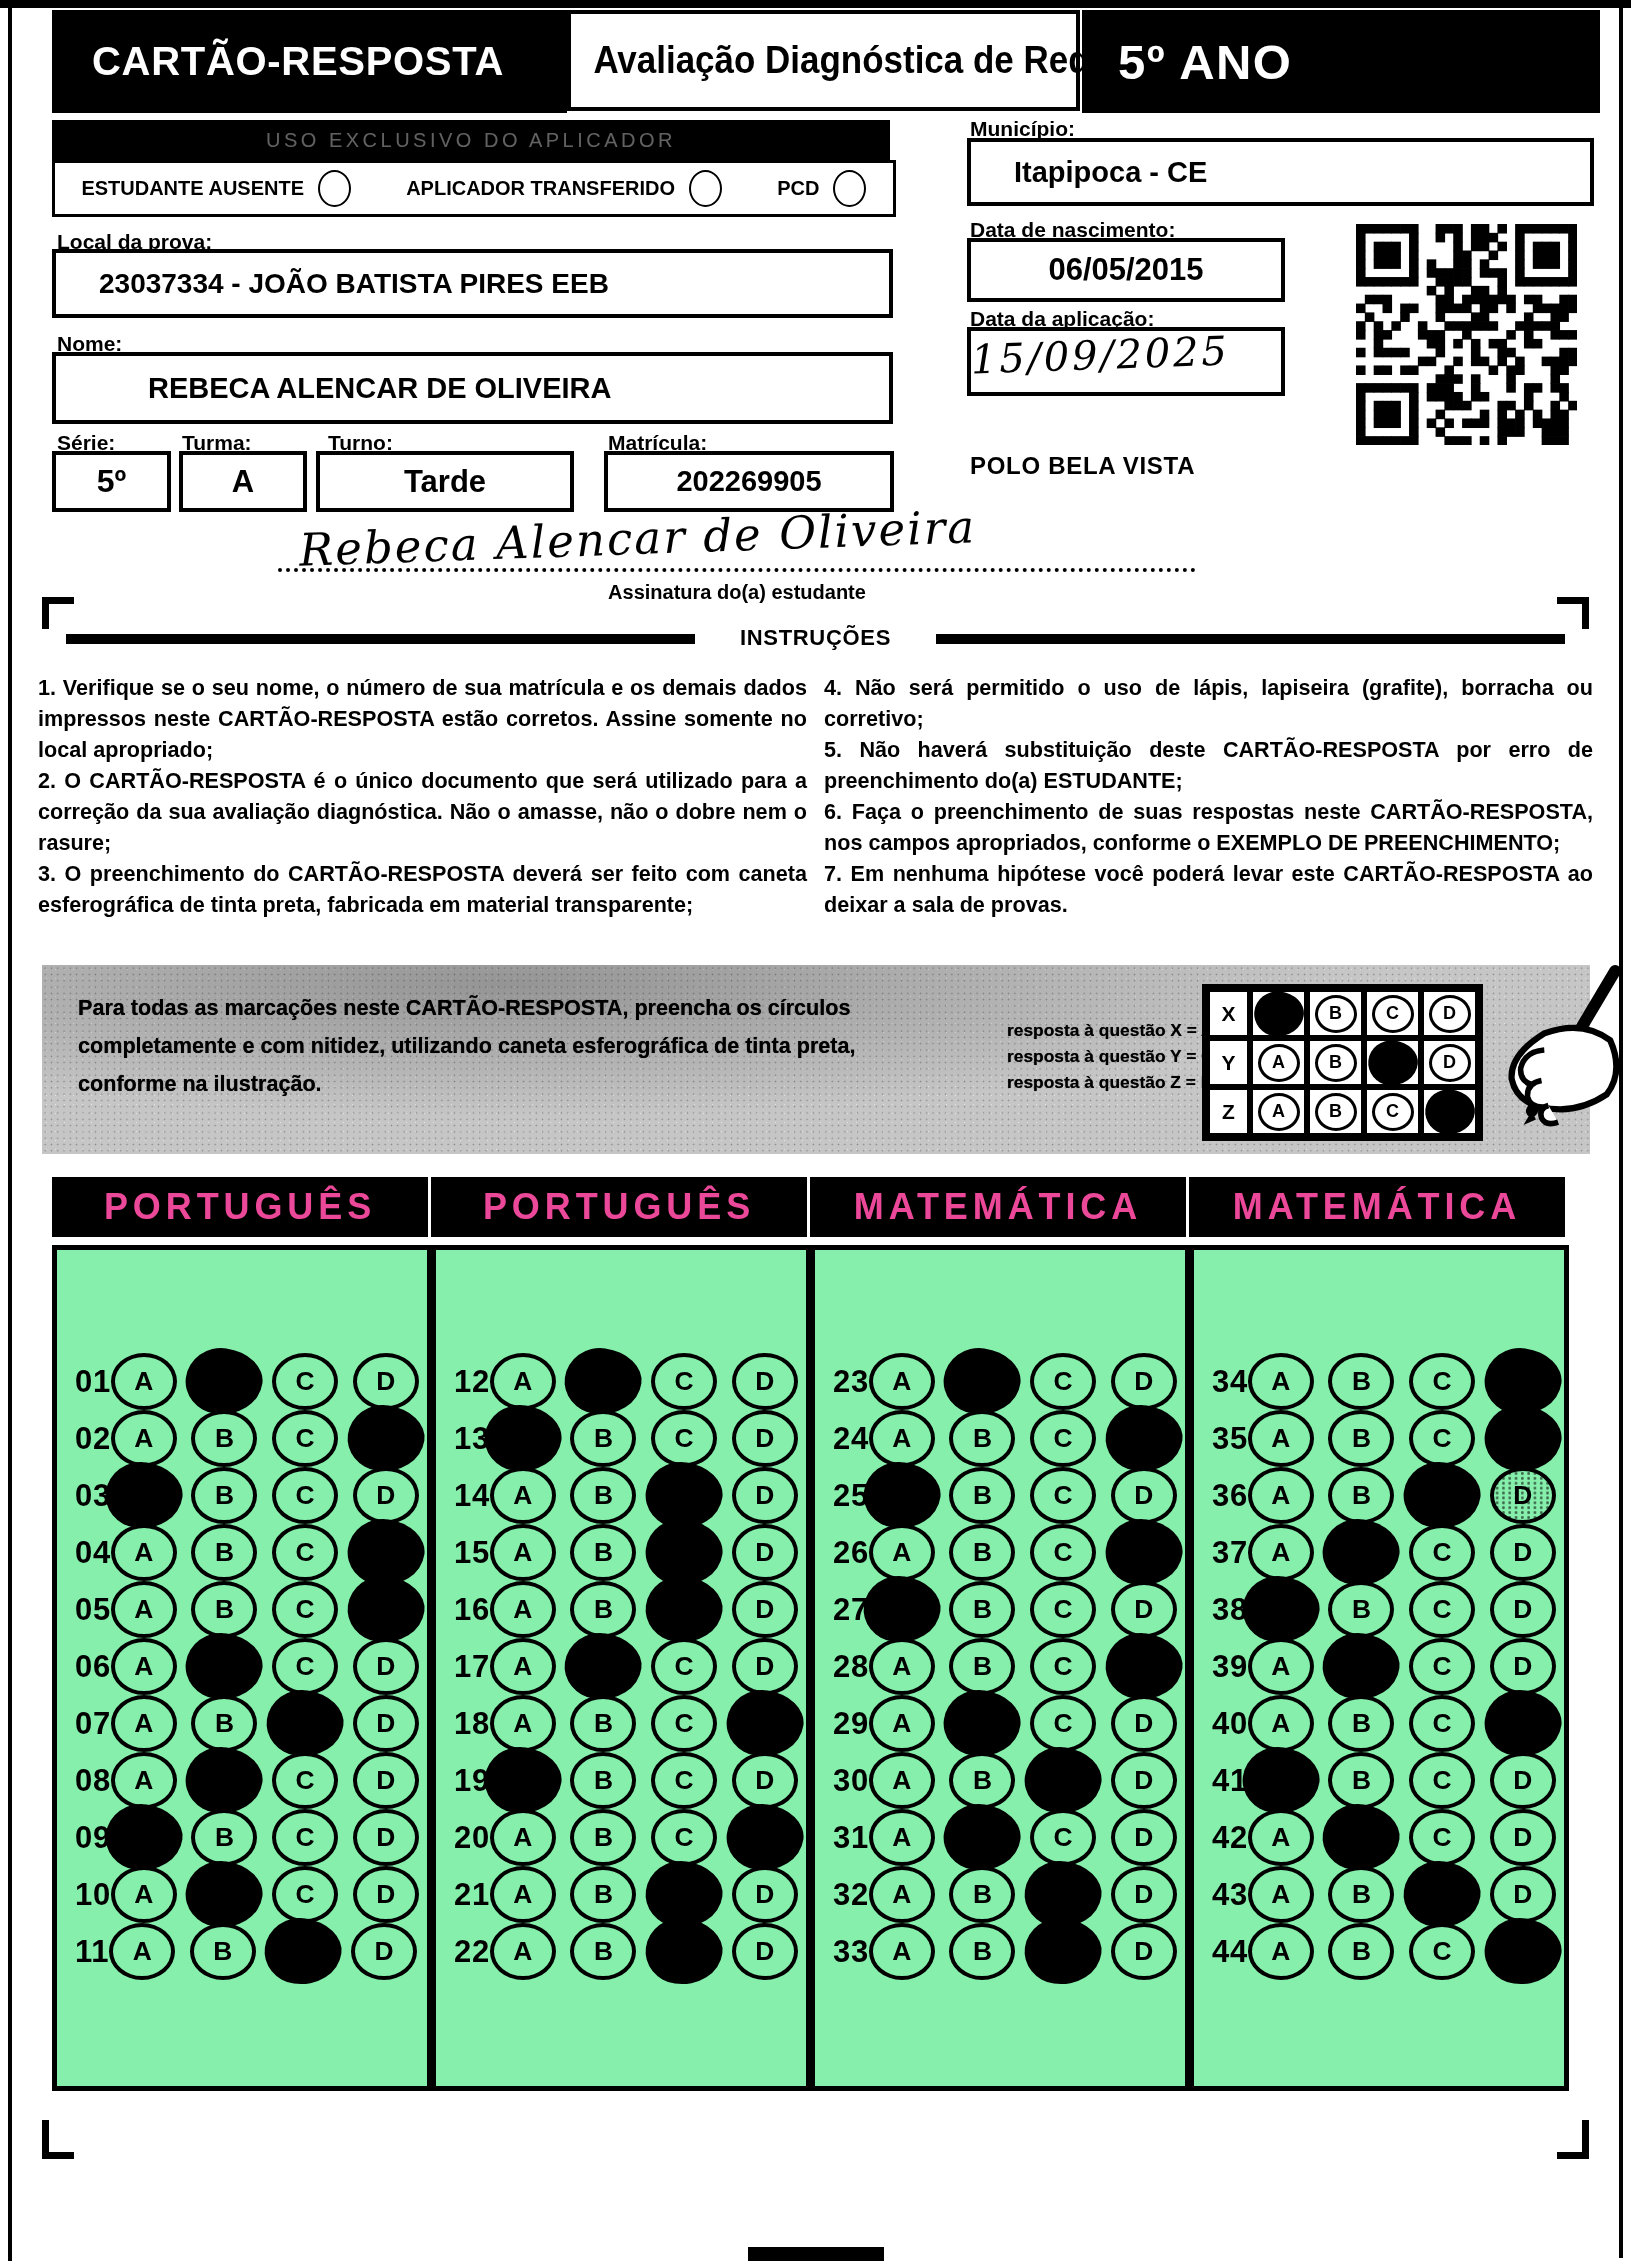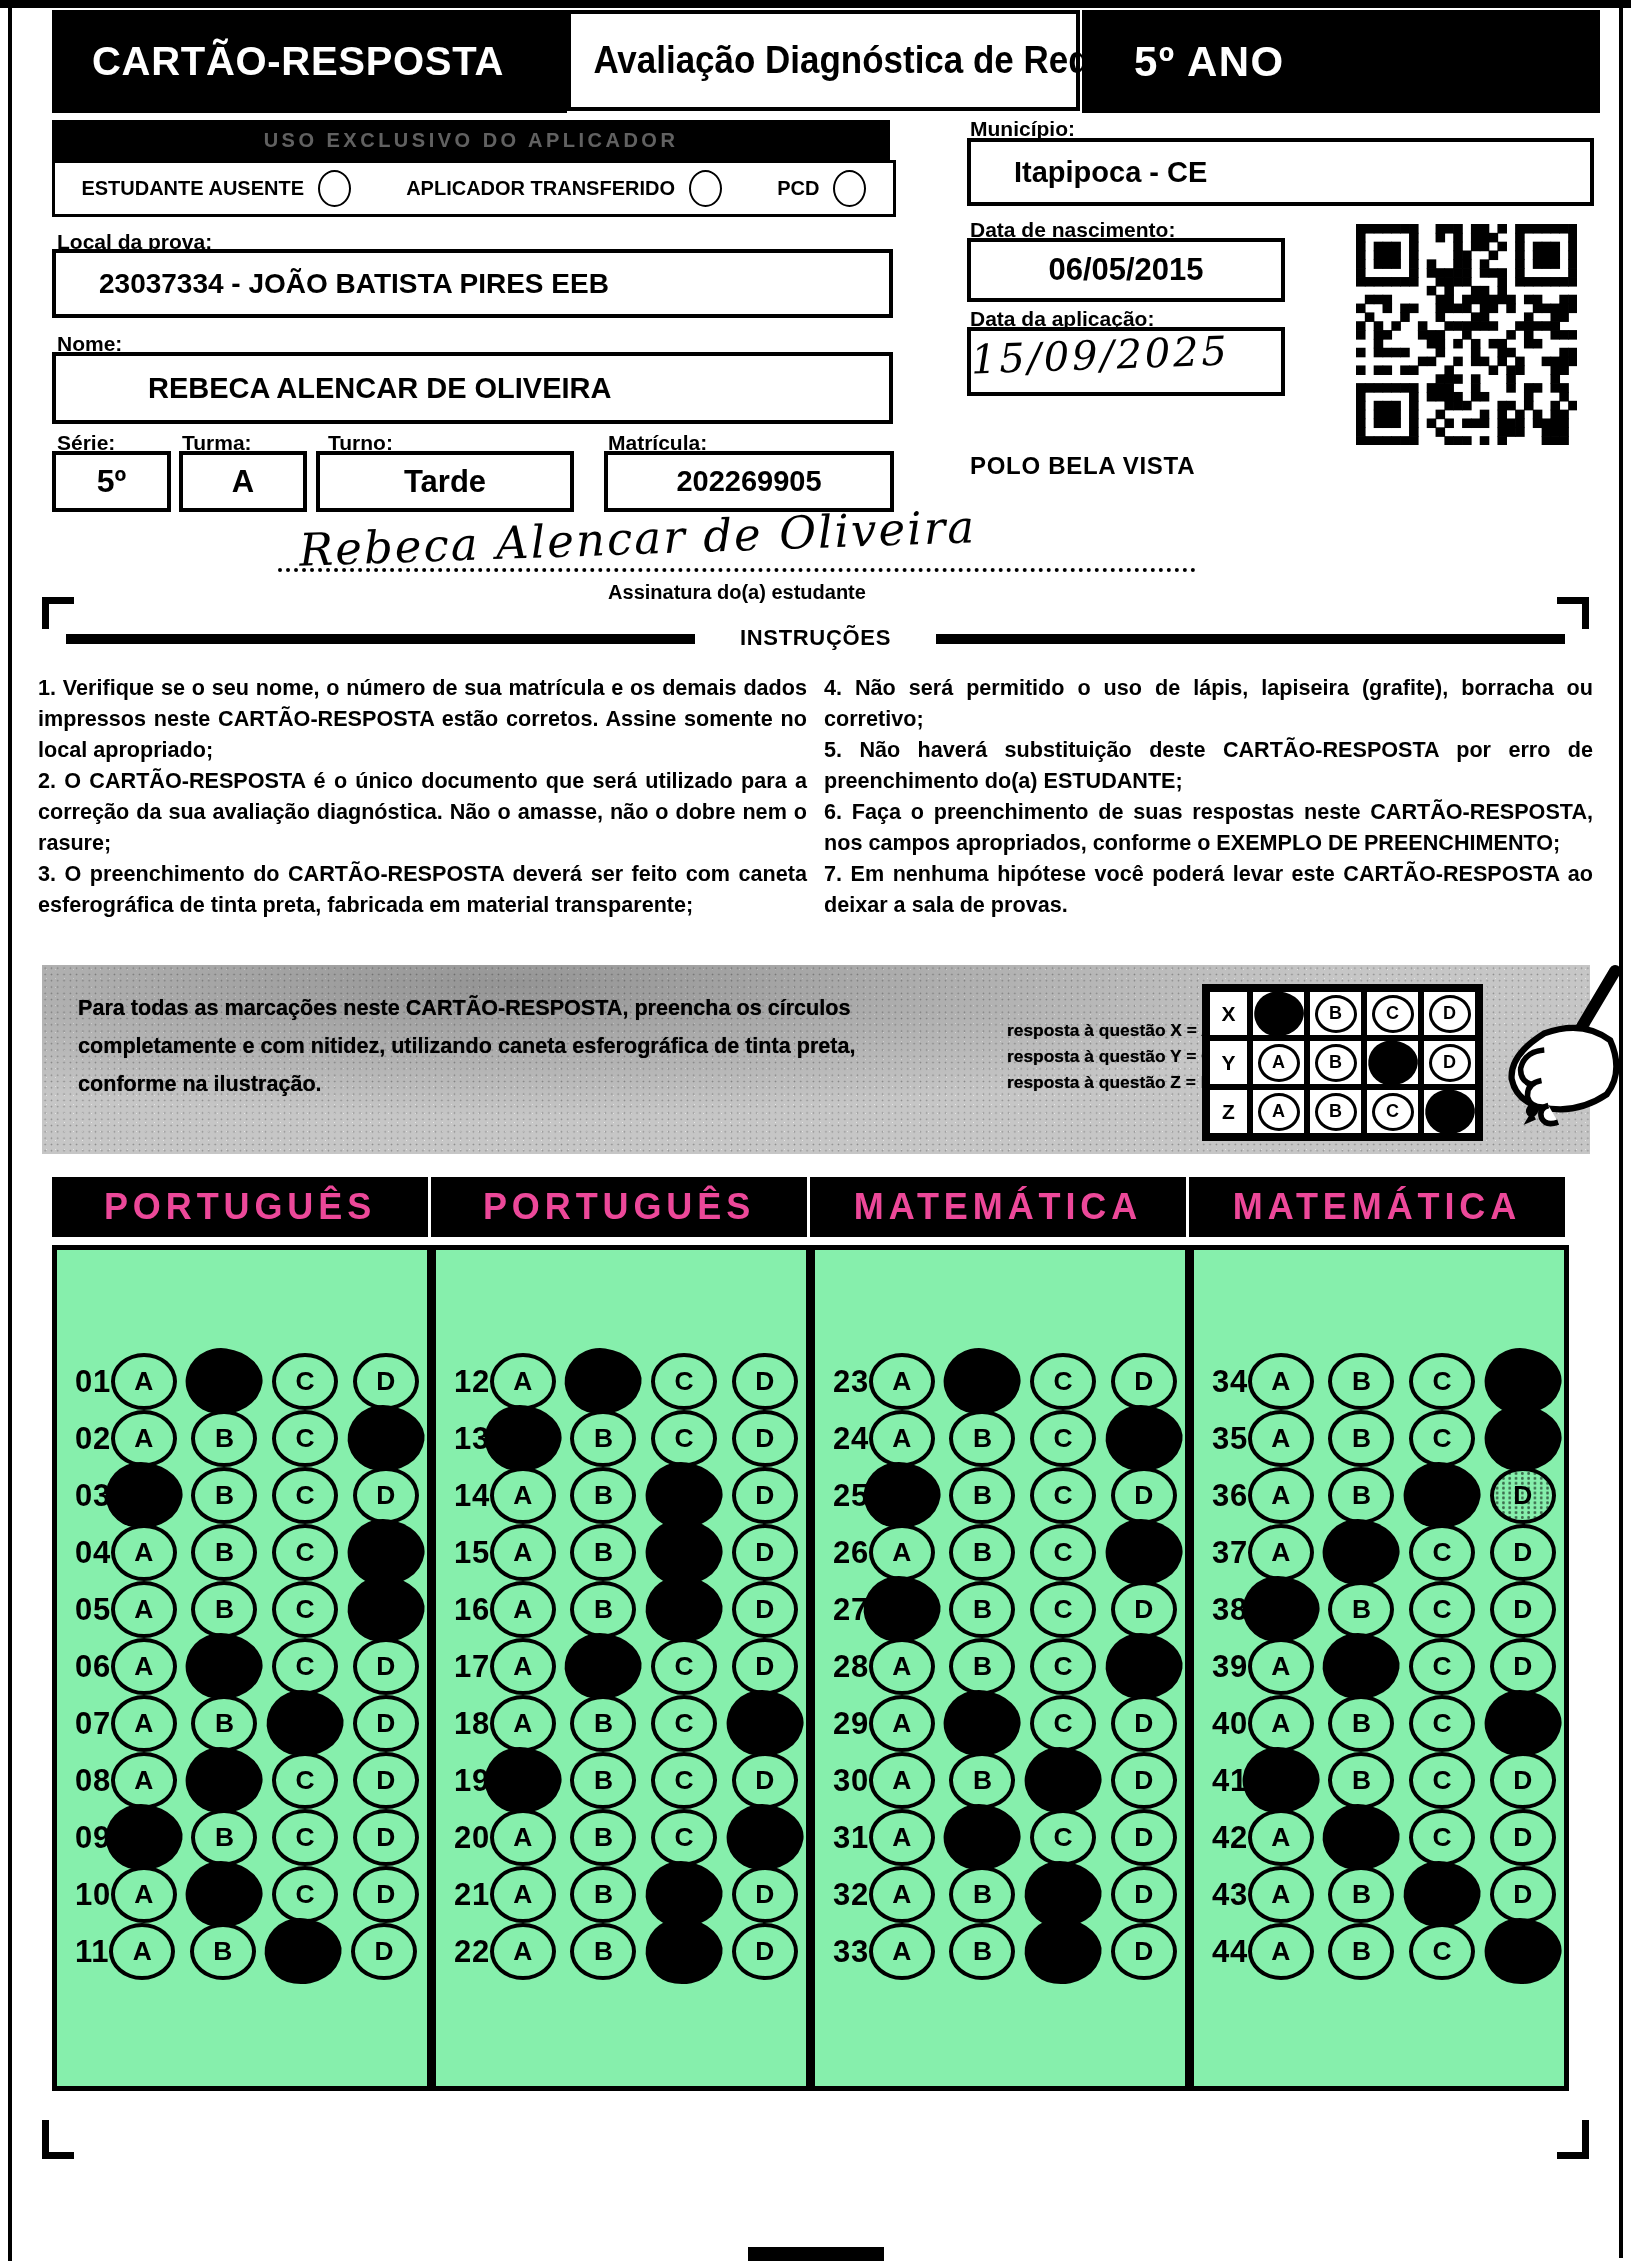--- a/index.html
+++ b/index.html
@@ -9,24 +9,24 @@
   
   .topbar{left:0;top:0;width:1631px;height:7.7px;background:#000;}
   .vline-l{left:8.3px;top:0;width:4.2px;height:2261px;background:#000;}
   .vline-r{left:1619px;top:0;width:4.2px;height:2258px;background:#000;}
   .corner{background:#000;}
   
   .hdr-black{background:#000;color:#fff;display:flex;align-items:center;}
   .hdr-white{background:#fff;border:4.9px solid #000;display:flex;align-items:center;justify-content:flex-start;}
   .hdr-title{font-size:40px;font-weight:bold;letter-spacing:0.7px;padding-left:40px;}
   .hdr-exam{font-size:38px;font-weight:bold;transform:scaleX(.92);white-space:nowrap;}
-  .hdr-grade{font-size:42px;font-weight:bold;padding-left:52px;letter-spacing:1.4px;}
+  .hdr-grade{font-size:49px;font-weight:bold;padding-left:36px;letter-spacing:1.4px;}
   
   .aplicador{background:#000;display:flex;align-items:center;justify-content:center;}
-  .aplicador span{color:#fff;opacity:.38;font-weight:bold;font-size:20px;letter-spacing:3.5px;}
+  .aplicador span{color:#fff;opacity:.38;font-weight:normal;font-size:20px;letter-spacing:3.5px;}
   .statusbox{background:#fff;border:3.5px solid #000;display:flex;align-items:center;padding:0 26.4px;}
   .status-item{display:flex;align-items:center;}
   .status-item .lab{font-size:20px;font-weight:bold;}
   .oval{display:inline-block;width:29px;height:33px;border:2.8px solid #000;border-radius:50%;margin-left:14px;}
   
   .flabel{font-size:21px;font-weight:bold;white-space:nowrap;}
   .fbox{background:#fff;border:4.2px solid #000;display:flex;align-items:center;}
   .fval{font-size:28px;font-weight:bold;white-space:nowrap;}
   .center{justify-content:center;}
   

